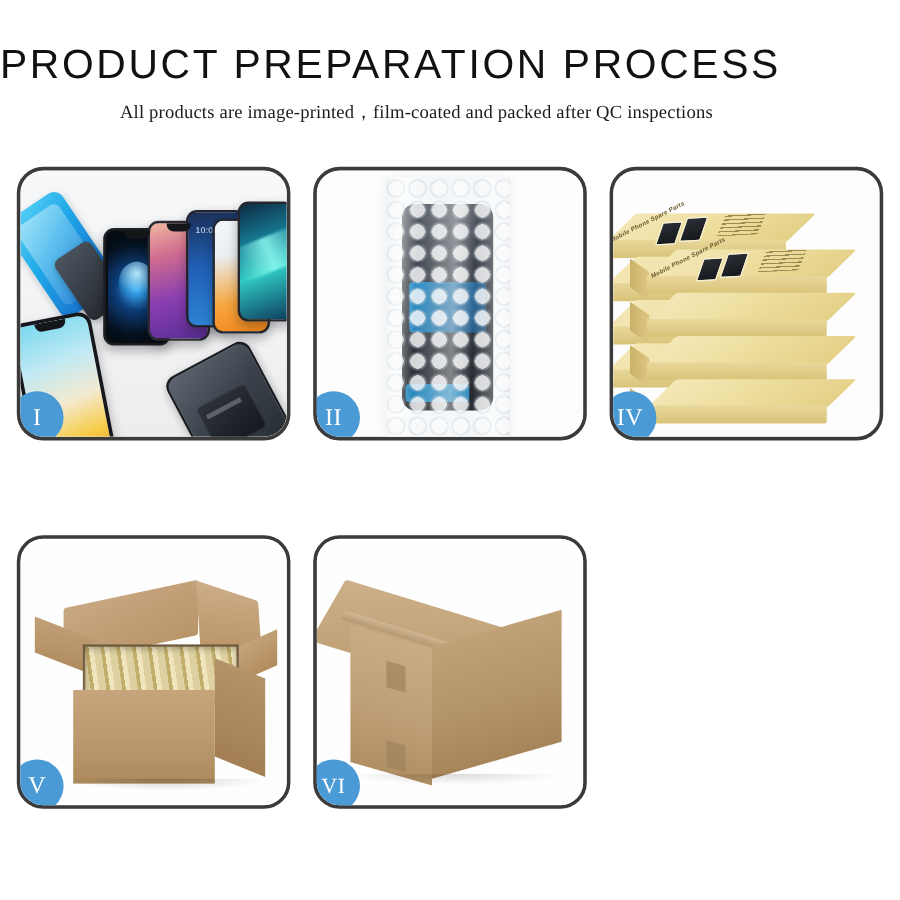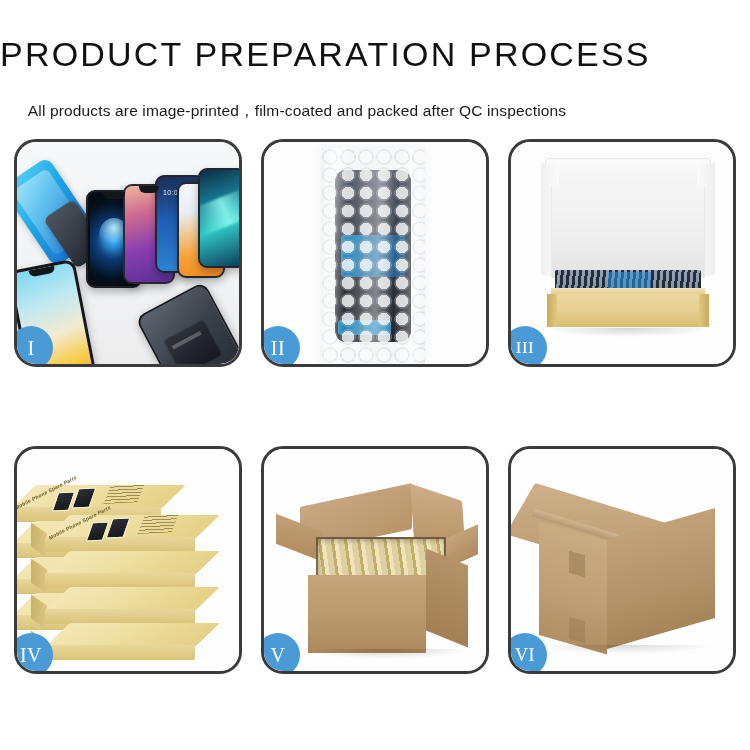--- a/index.html
+++ b/index.html
@@ -12,39 +12,39 @@
     height: 750px;
     font-family: "Liberation Sans", sans-serif;
     overflow: hidden;
     position: relative;
   }
 
   
   .header {
     width: 594px;
     padding-top: 34px;
-    text-align: center;
+    text-align: right;
   }
   .page-title {
     font-family: "Liberation Sans", sans-serif;
     font-size: 34px;
     font-weight: 400;
     letter-spacing: 2.2px;
     color: #111111;
     line-height: 40px;
     white-space: nowrap;
   }
   .page-subtitle {
-    font-family: Liberation Sans, sans-serif;
+    font-family: Liberation Serif, serif;
     font-size: 15.5px;
     font-weight: 400;
     letter-spacing: 0.15px;
     color: #1b1b1b;
     line-height: 22px;
-    margin-top: 26px;
+    margin-top: 9px;
     white-space: nowrap;
   }
 
   
   .grid {
     position: absolute;
     left: 14px;
     top: 139px;
     width: 722px;
     display: grid;
@@ -506,36 +506,20 @@
           <div class="acc"></div>
           <div class="acc2"></div>
         </div>
         <div class="bubbles"></div>
         <div class="bw-gloss"></div>
       </div>
     </div>
     <div class="badge b2">II</div>
   </div>
 
-  <div class="panel">
-    <div class="panel-stage">
-      <div class="p3-bg"></div>
-      <div class="mb-lidback"></div>
-      <div class="mb-wingL"></div>
-      <div class="mb-wingR"></div>
-      <div class="mb-inner"></div>
-      <div class="mb-content">
-        <div class="blue"></div>
-      </div>
-      <div class="mb-lip"></div>
-      <div class="mb-front"></div>
-      <div class="mb-shadow"></div>
-    </div>
-    <div class="badge b3">III</div>
-  </div>
 
   <div class="panel">
     <div class="panel-stage">
       <div class="p4-bg"></div>
       <div class="stack">
 
         <div class="ybox" style="left:-6px;  top:36px;">
           <div class="top"></div>
 
           <div class="front"></div>

